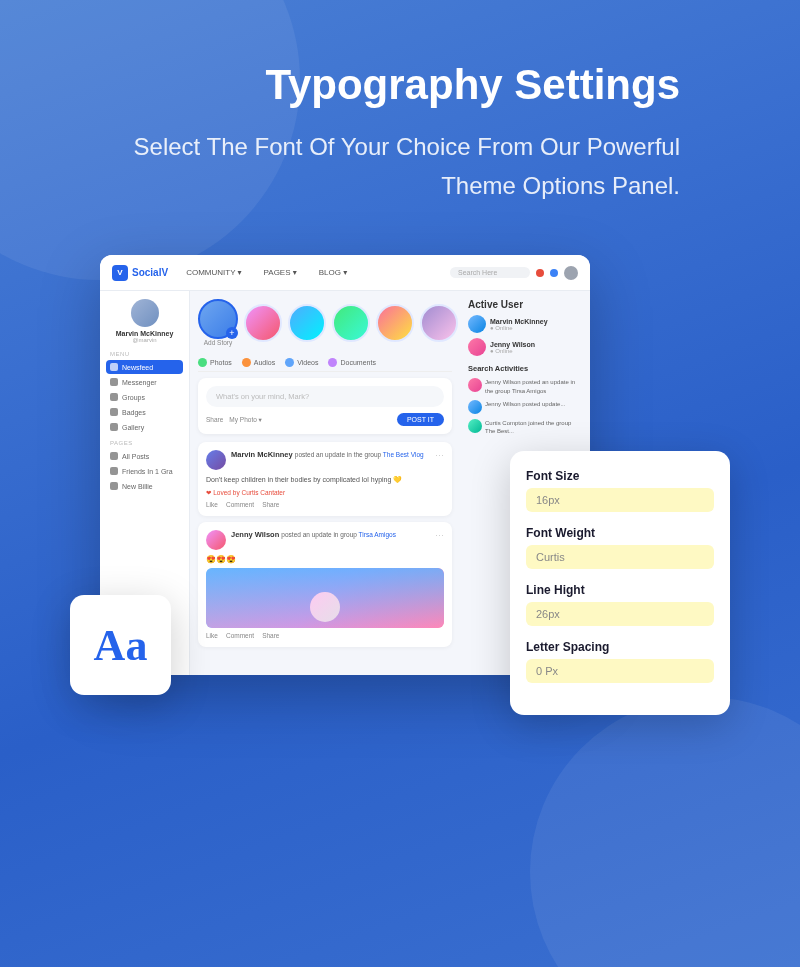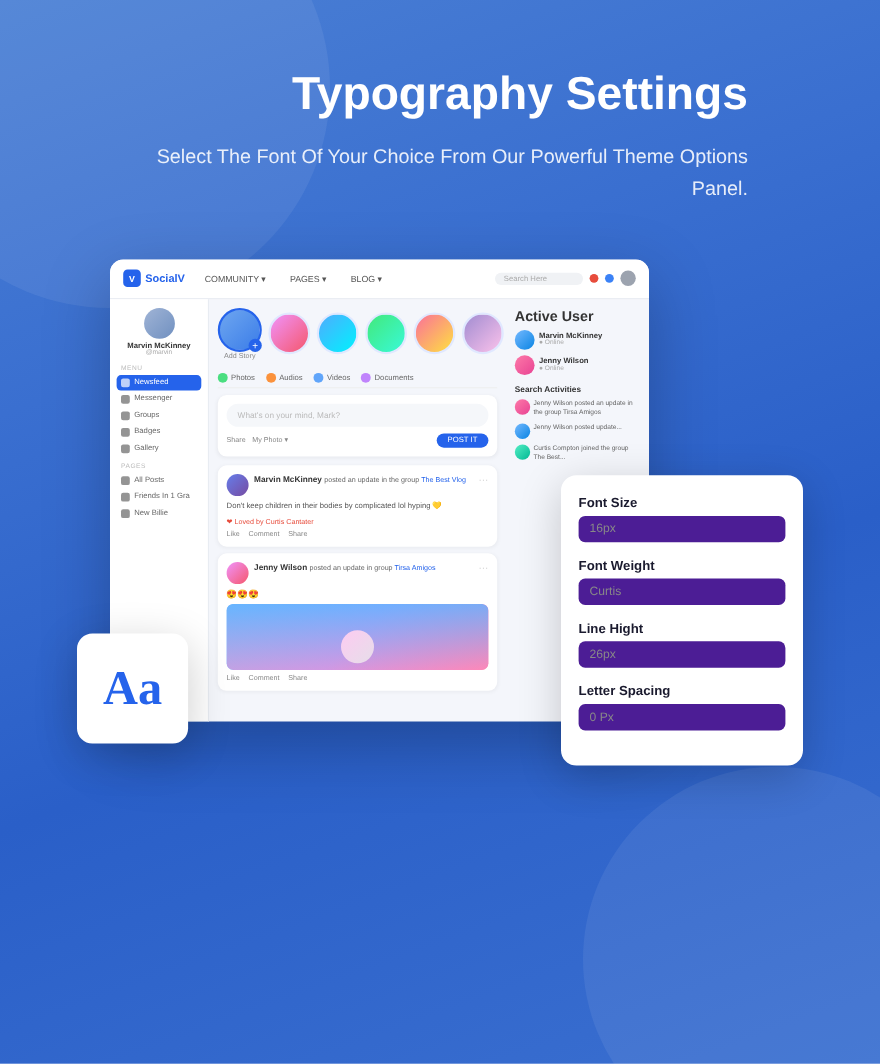--- a/index.html
+++ b/index.html
@@ -47,21 +47,21 @@
     .main-title {
       color: #ffffff;
       font-size: 42px;
       font-weight: 700;
       margin-bottom: 18px;
       line-height: 1.2;
     }
 
     .subtitle {
       color: rgba(255,255,255,0.88);
-      font-size: 18px;
+      font-size: 24px;
       line-height: 1.6;
       max-width: 560px;
       margin: 0 auto;
     }
 
     .content-area {
       position: relative;
       width: 660px;
       height: 480px;
       margin-top: 20px;
@@ -405,21 +405,21 @@
       justify-content: center;
     }
 
     
     .app-right {
       width: 130px;
       padding: 8px;
     }
 
     .active-users-title {
-      font-size: 13px;
+      font-size: 10px;
       font-weight: 700;
       color: #333;
       margin-bottom: 5px;
     }
 
     .active-user-item {
       display: flex;
       align-items: center;
       gap: 4px;
       margin-bottom: 5px;
@@ -482,21 +482,21 @@
     }
 
     .typo-label {
       font-size: 12px;
       font-weight: 600;
       color: #1a1a2e;
       margin-bottom: 5px;
     }
 
     .typo-value {
-      background: #4c1d95;
+      background: #fef9c3;
       border-radius: 6px;
       padding: 6px 10px;
       font-size: 11px;
       color: #888;
     }
 
     
     .aa-card {
       position: absolute;
       left: 0;

